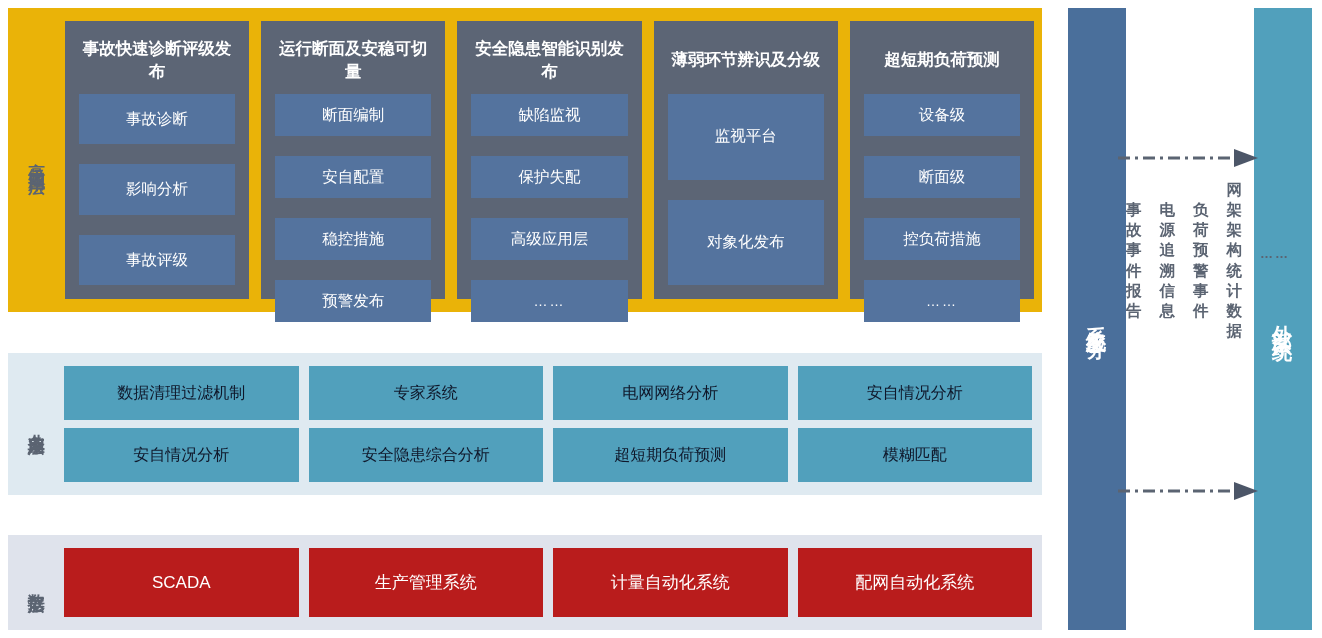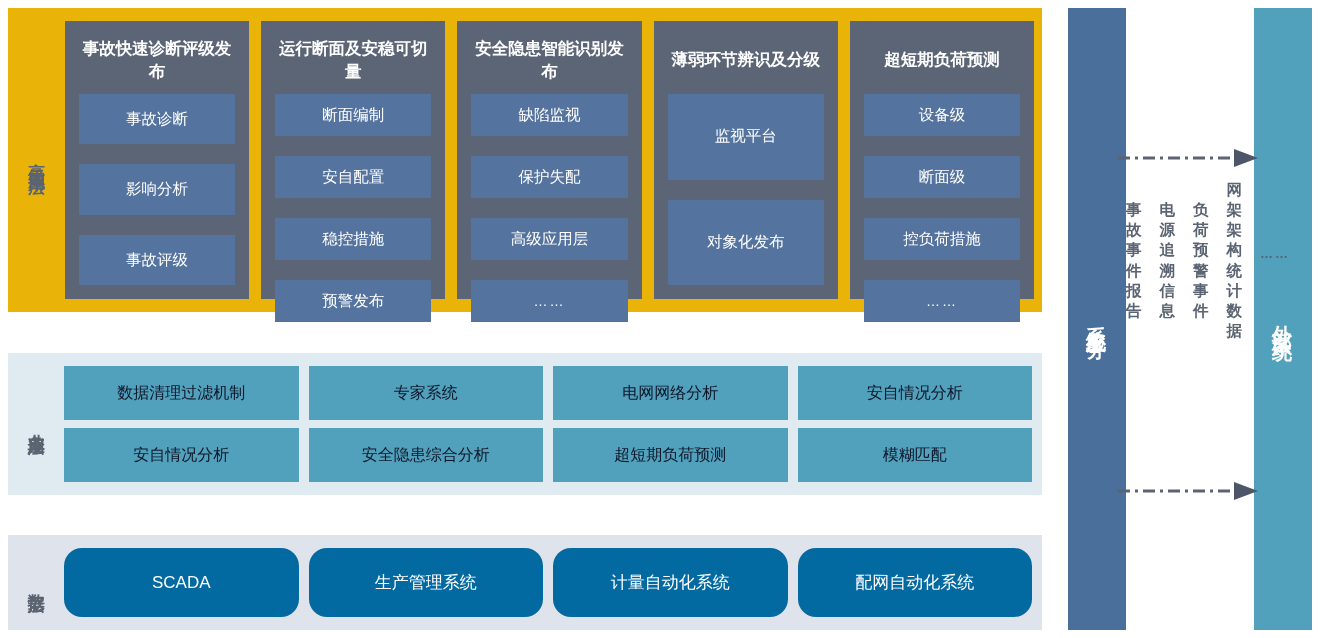--- a/index.html
+++ b/index.html
@@ -159,28 +159,27 @@
   .data-grid {
     flex: 1 1 auto;
     display: grid;
     grid-template-columns: repeat(4, 1fr);
     gap: 10px;
     padding: 13px 10px 13px 0;
     box-sizing: border-box;
   }
 
   .data-item {
-    background: #0369a1;
+    background: #b91c1c;
     color: #ffffff;
     font-size: 17px;
     display: flex;
     align-items: center;
     justify-content: center;
     text-align: center;
-    border-radius: 18px;
   }
 
   
   .side-bar {
     position: absolute;
     top: 8px;
     height: 622px;
     display: flex;
     align-items: center;
     justify-content: center;

